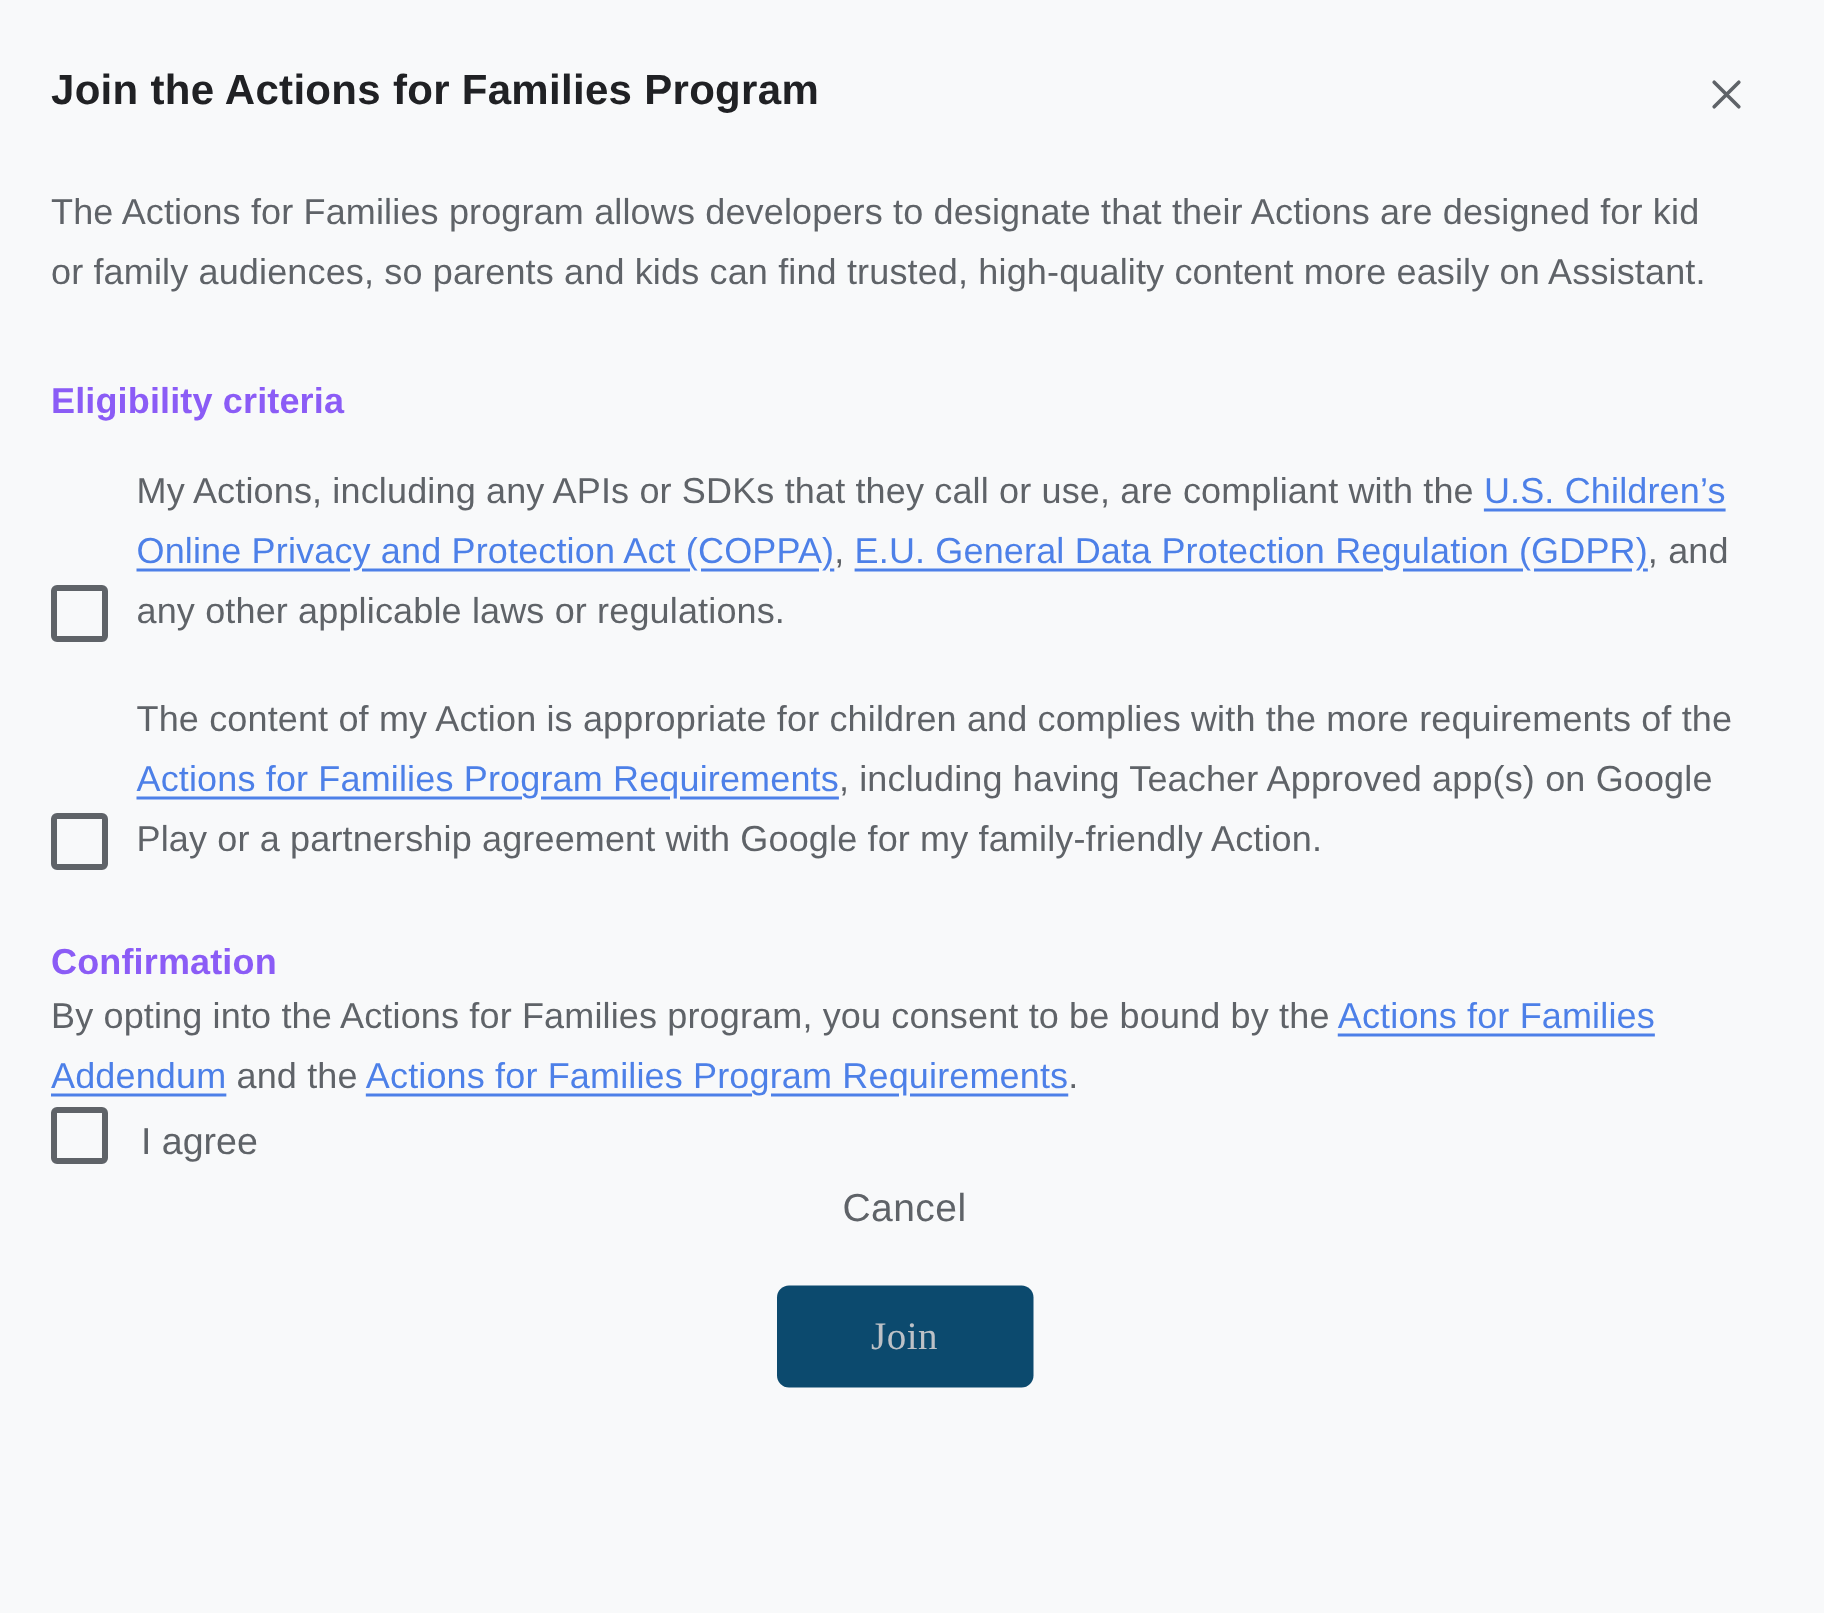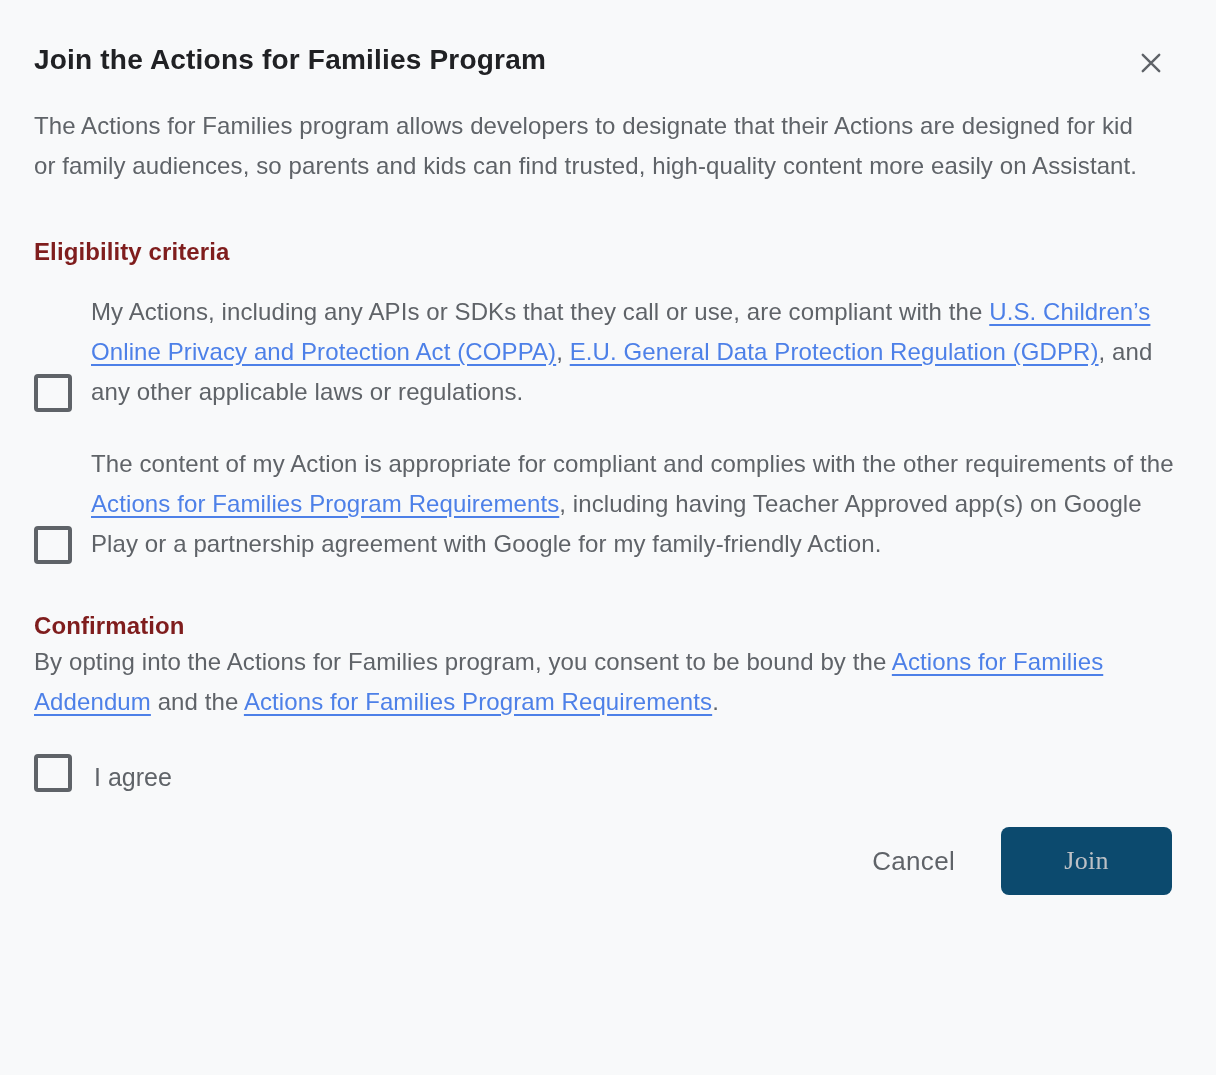--- a/index.html
+++ b/index.html
@@ -40,28 +40,28 @@
     cursor: pointer;
     line-height: 0;
   }
   .body-text {
     font-size: 24px;
     line-height: 40px;
     color: #5f6368;
     letter-spacing: 0.1px;
   }
   .intro {
-    margin-top: 24px;
+    margin-top: 40px;
     max-width: 1115px;
   }
   .section-heading {
     font-size: 24px;
     line-height: 32px;
     font-weight: 700;
-    color: #7f1d1d;
+    color: #8b5cf6;
     letter-spacing: 0.1px;
   }
   .eligibility-heading { margin-top: 50px; }
   .checkbox-row {
     display: flex;
     align-items: flex-end;
   }
   .item-row-1 { margin-top: 24px; }
   .item-row-2 { margin-top: 32px; }
   .checkbox {
@@ -75,40 +75,41 @@
     cursor: pointer;
   }
   .item-text {
     margin-left: 19px;
     max-width: 1092px;
   }
   .confirmation-heading { margin-top: 46px; }
   .confirmation-text {
     max-width: 1135px;
   }
-  .agree-row { margin-top: 32px; }
+  .agree-row { }
   .agree-label {
     margin-left: 22px;
     font-size: 25px;
     color: #5f6368;
   }
   a.link, a.link:visited {
     color: #4d80e8;
     text-decoration: underline;
     text-underline-offset: 4px;
     cursor: pointer;
   }
   .footer {
     margin-top: auto;
     display: flex;
     justify-content: flex-end;
     align-items: center;
     gap: 22px;
     padding-right: 10px;
     padding-bottom: 1px;
+    flex-direction: column;
   }
   .cancel-btn {
     background: none;
     border: none;
     font-family: inherit;
     font-size: 26px;
     font-weight: 500;
     color: #5f6368;
     letter-spacing: 0.3px;
     padding: 14px 24px;
@@ -149,21 +150,21 @@
 
   <div class="section-heading eligibility-heading">Eligibility criteria</div>
 
   <div class="checkbox-row item-row-1">
     <div class="checkbox" role="checkbox" aria-checked="false"></div>
     <div class="body-text item-text"><span>My Actions, including any APIs or SDKs that they call or use, are compliant with the </span><a class="link" href="#">U.S. Children’s Online Privacy and Protection Act (COPPA)</a><span>, </span><a class="link" href="#">E.U. General Data Protection Regulation (GDPR)</a><span>, and any other applicable laws or regulations.</span></div>
   </div>
 
   <div class="checkbox-row item-row-2">
     <div class="checkbox" role="checkbox" aria-checked="false"></div>
-    <div class="body-text item-text"><span>The content of my Action is appropriate for compliant and complies with the other requirements of the </span><a class="link" href="#">Actions for Families Program Requirements</a><span>, including having Teacher Approved app(s) on Google Play or a partnership agreement with Google for my family-friendly Action.</span></div>
+    <div class="body-text item-text"><span>The content of my Action is appropriate for children and complies with the more requirements of the </span><a class="link" href="#">Actions for Families Program Requirements</a><span>, including having Teacher Approved app(s) on Google Play or a partnership agreement with Google for my family-friendly Action.</span></div>
   </div>
 
   <div class="section-heading confirmation-heading">Confirmation</div>
 
   <div class="body-text confirmation-text"><span>By opting into the Actions for Families program, you consent to be bound by the </span><a class="link" href="#">Actions for Families Addendum</a><span> and the </span><a class="link" href="#">Actions for Families Program Requirements</a><span>.</span></div>
 
   <div class="checkbox-row agree-row">
     <div class="checkbox" role="checkbox" aria-checked="false"></div>
     <div class="agree-label">I agree</div>
   </div>

